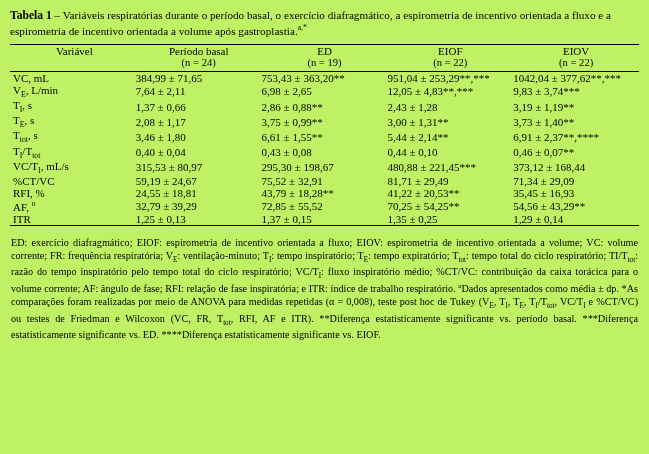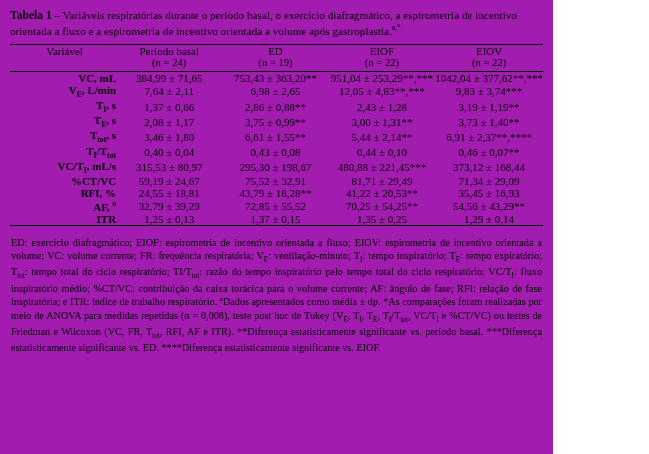--- a/index.html
+++ b/index.html
@@ -5,24 +5,24 @@
   html, body {
     margin: 0;
     padding: 0;
     background: #ffffff;
   }
   body {
     font-family: "Liberation Serif", serif;
     color: #000000;
   }
   .page {
-    width: 553px;
+    width: 649px;
     height: 454px;
     box-sizing: border-box;
-    background: #a21caf;
+    background: #bef264;
     position: relative;
     overflow: hidden;
   }
   .inner {
     padding: 8px 10px 6px 10px;
   }
   .caption {
     font-size: 11.2px;
     line-height: 1.32;
     margin: 0 0 5px 0;
@@ -68,29 +68,27 @@
     text-align: center;
     padding-left: 3px;
   }
   thead tr.subhead th {
     padding-top: 0px;
     padding-bottom: 3px;
     font-size: 10.6px;
   }
   tbody td {
     padding: 2.6px 2px;
-    text-align: center;
     font-size: 11px;
     white-space: nowrap;
   }
   tbody td.varname {
-    text-align: right;
+    text-align: left;
     padding-left: 3px;
     white-space: nowrap;
-    font-weight: bold;
   }
   .sub {
     font-size: 7.8px;
     vertical-align: sub;
   }
   .footnote {
     font-size: 10.2px;
     line-height: 1.3;
     text-align: justify;
     padding: 0 1px;

